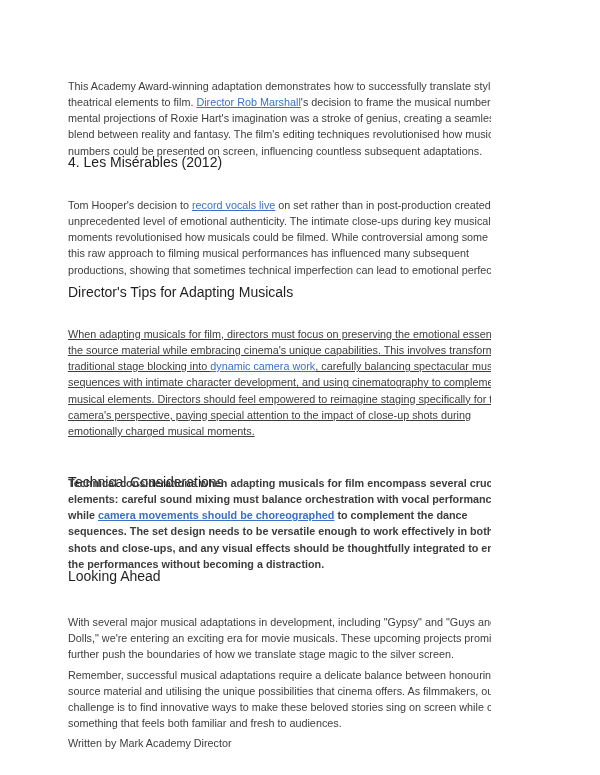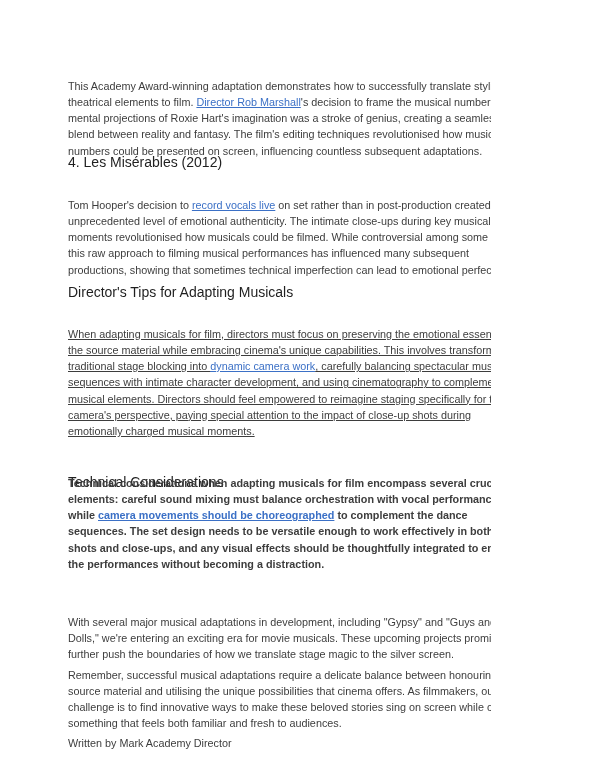--- a/index.html
+++ b/index.html
@@ -70,20 +70,21 @@
   <p class="blk para pos-p-lesmis"><span>Tom Hooper's decision to </span><a class="doc-link" href="#">record vocals live</a><span> on set rather than in post-production created an unprecedented level of emotional authenticity. The intimate close-ups during key musical moments revolutionised how musicals could be filmed. While controversial among some critics, this raw approach to filming musical performances has influenced many subsequent productions, showing that sometimes technical imperfection can lead to emotional perfection.</span></p>
 
   <h2 class="blk heading pos-h-tips">Director's Tips for Adapting Musicals</h2>
 
   <p class="blk para pos-p-tips"><span>When adapting musicals for film, directors must focus on preserving the emotional essence of the source material while embracing cinema's unique capabilities. This involves transforming traditional stage blocking into </span><a class="doc-link" href="#">dynamic camera work</a><span>, carefully balancing spectacular musical sequences with intimate character development, and using cinematography to complement the musical elements. Directors should feel empowered to reimagine staging specifically for the camera's perspective, paying special attention to the impact of close-up shots during emotionally charged musical moments.</span></p>
 
   <h2 class="blk heading pos-h-technical">Technical Considerations</h2>
 
   <p class="blk para pos-p-technical"><span>Technical considerations when adapting musicals for film encompass several crucial elements: careful sound mixing must balance orchestration with vocal performances, while </span><a class="doc-link" href="#">camera movements should be choreographed</a><span> to complement the dance sequences. The set design needs to be versatile enough to work effectively in both wide shots and close-ups, and any visual effects should be thoughtfully integrated to enhance the performances without becoming a distraction.</span></p>
 
+  <h2 class="blk heading pos-h-looking">Looking Ahead</h2>
 
   <p class="blk para pos-p-looking1">With several major musical adaptations in development, including "Gypsy" and "Guys and Dolls," we're entering an exciting era for movie musicals. These upcoming projects promise to further push the boundaries of how we translate stage magic to the silver screen.</p>
 
   <p class="blk para pos-p-looking2">Remember, successful musical adaptations require a delicate balance between honouring the source material and utilising the unique possibilities that cinema offers. As filmmakers, our challenge is to find innovative ways to make these beloved stories sing on screen while creating something that feels both familiar and fresh to audiences.</p>
 
   <p class="blk para pos-byline">Written by Mark Academy Director</p>
 
 </div>
 
 </body></html>

